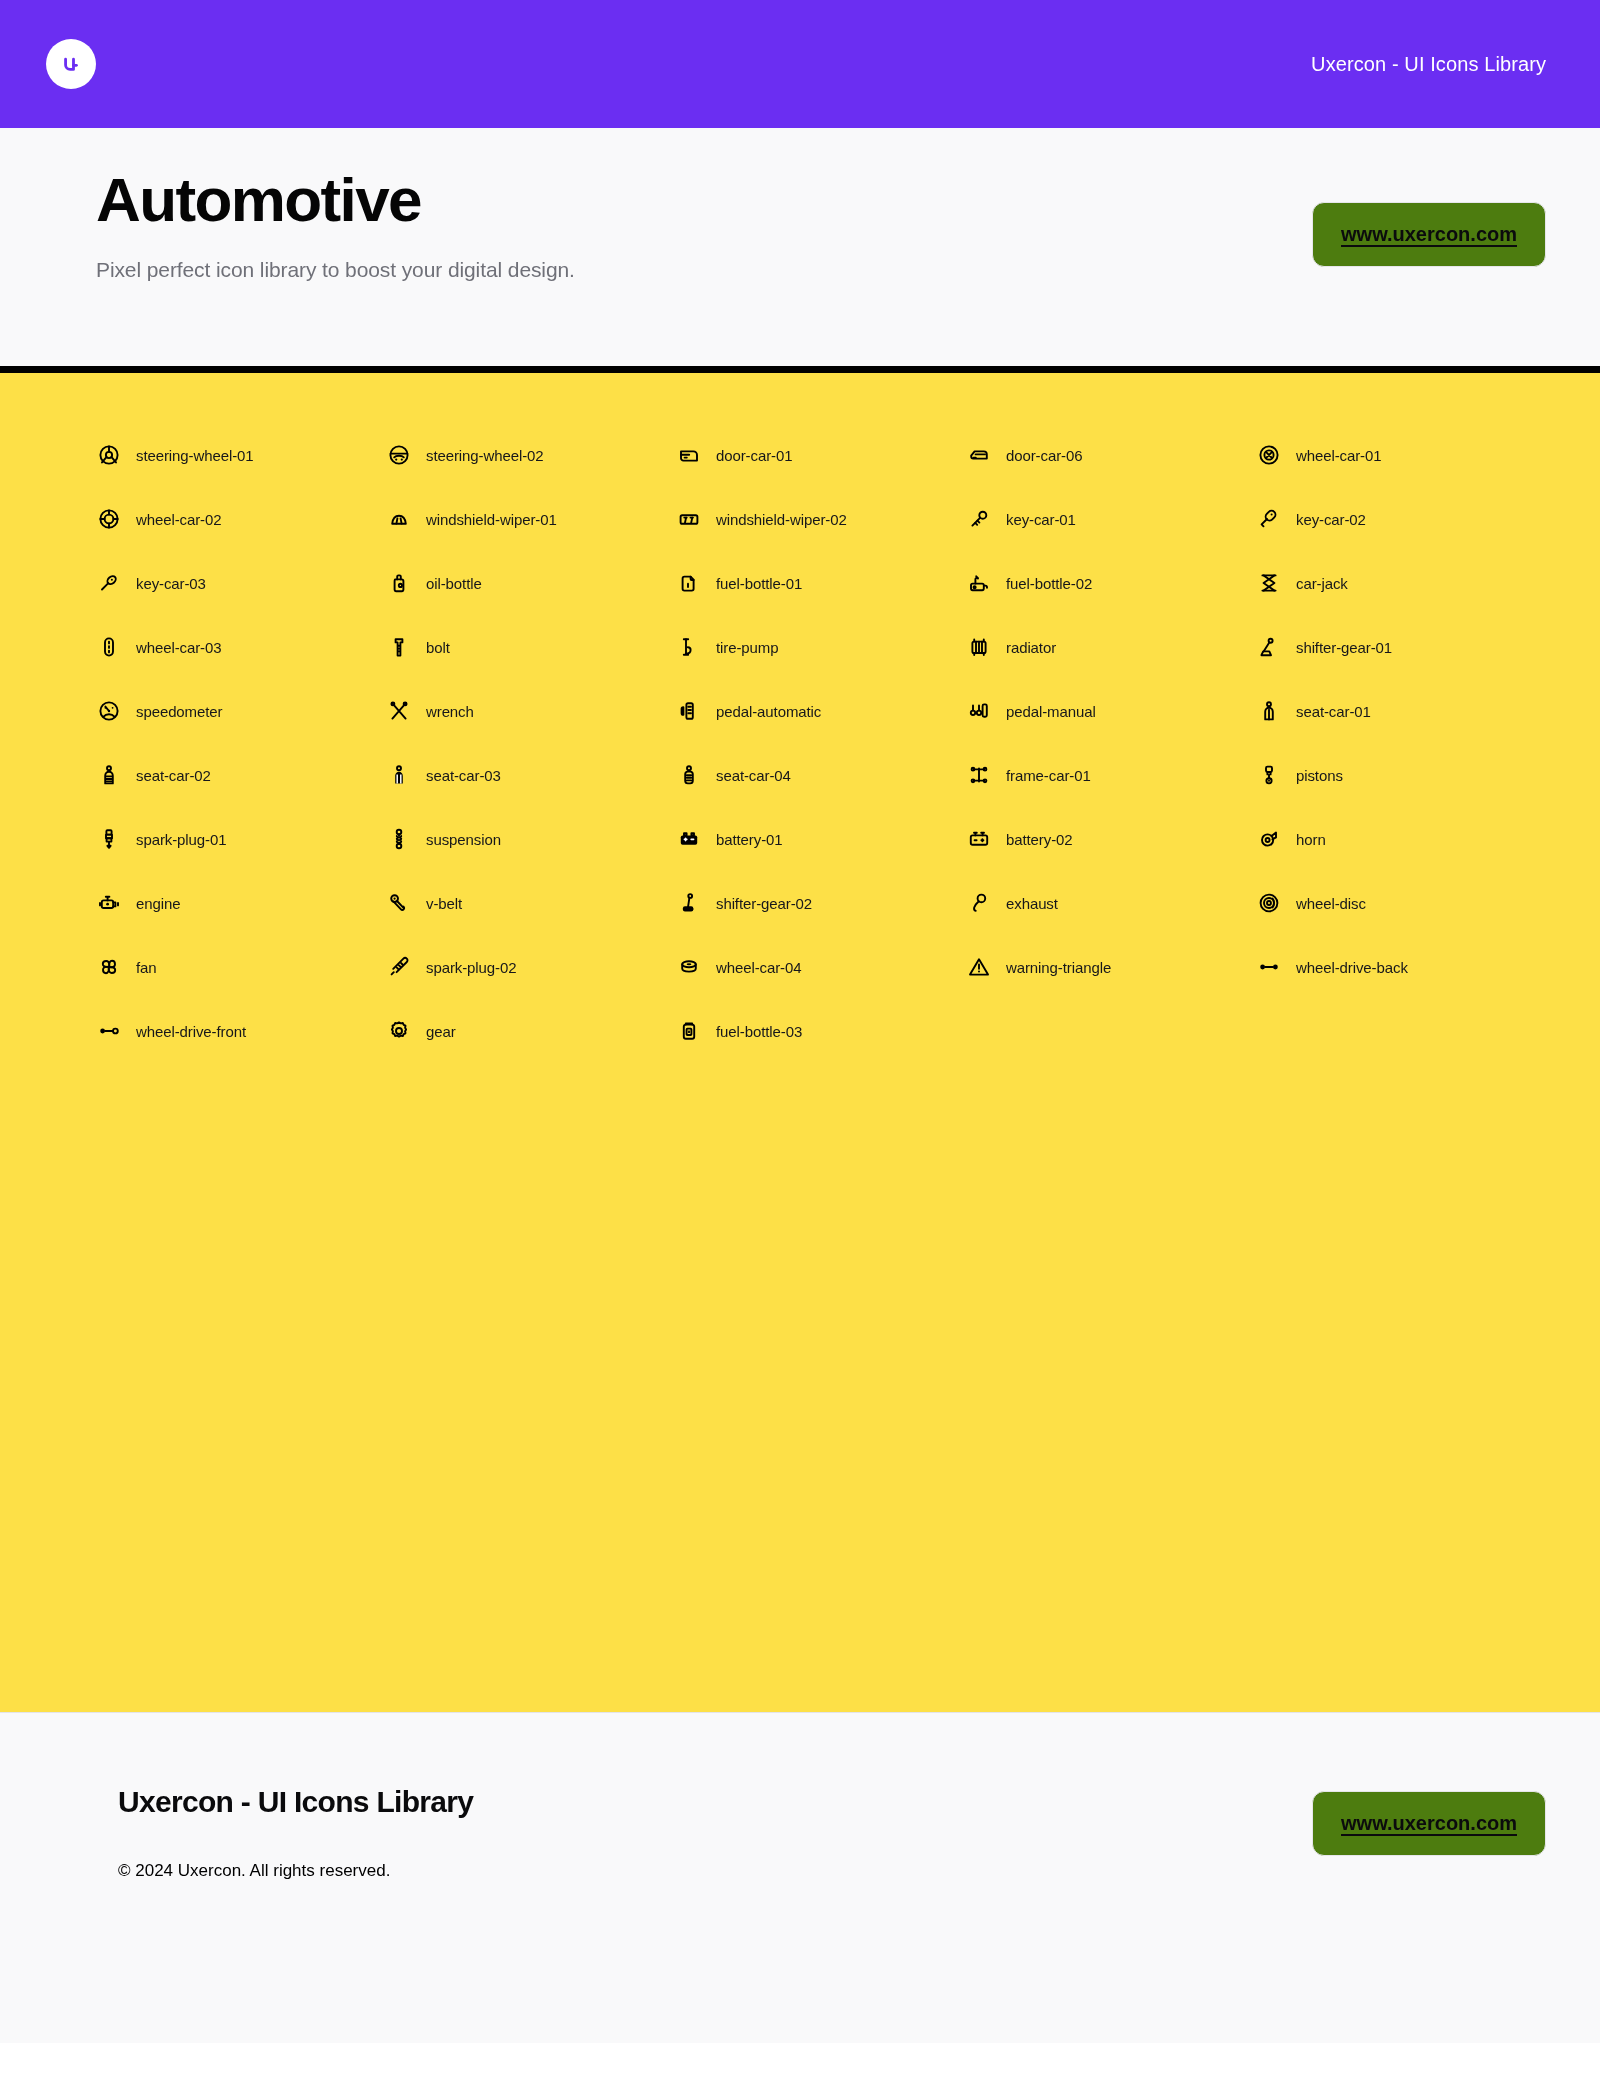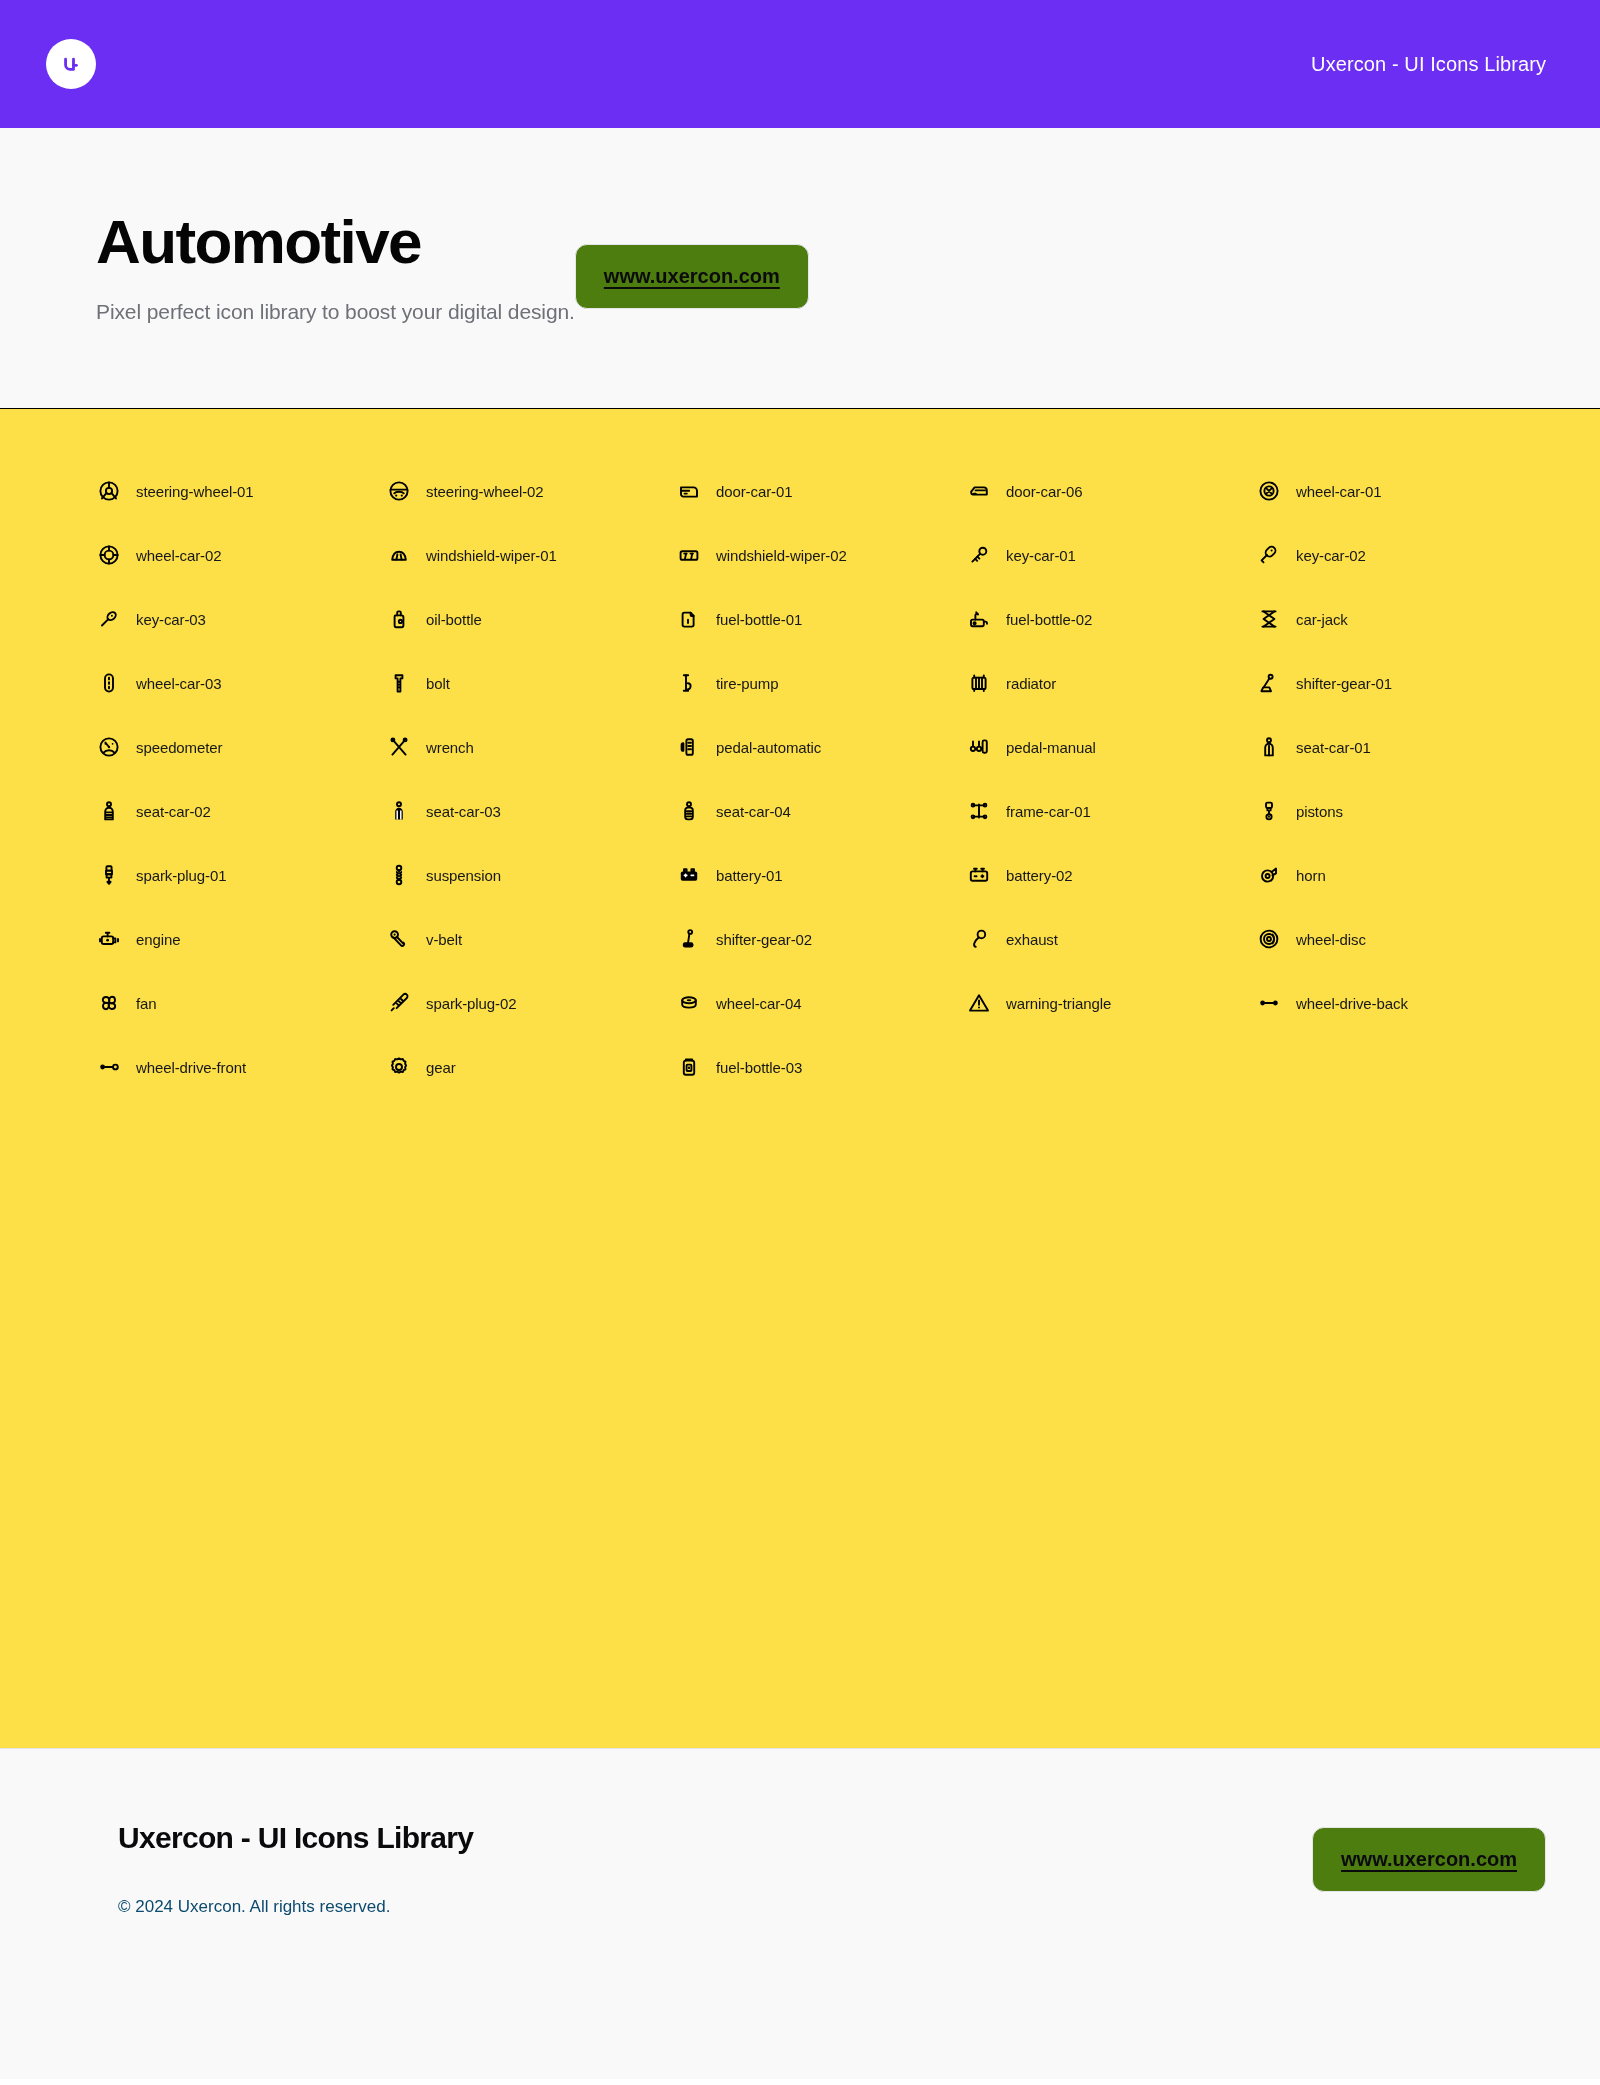--- a/index.html
+++ b/index.html
@@ -32,25 +32,25 @@
     color: #ffffff;
     font-size: 20px;
     font-weight: 400;
     letter-spacing: .1px;
     white-space: nowrap;
   }
 
   
   .hero {
     background: #f9f9fa;
-    padding: 78px 54px 84px 96px;
-    border-bottom: 1px solid #000000;
+    padding: 36px 54px 84px 96px;
+    border-bottom: 7px solid #000000;
     display: flex;
     align-items: flex-start;
-    justify-content: flex-start;
+    justify-content: space-between;
   }
   .hero-left { padding-top: 4px; }
   .hero-title {
     font-size: 62px;
     line-height: 1.04;
     font-weight: 700;
     color: #050505;
     letter-spacing: -1.6px;
   }
   .hero-sub {
@@ -125,21 +125,21 @@
   }
   .footer-title {
     font-size: 30px;
     font-weight: 700;
     color: #0a0a0c;
     letter-spacing: -.7px;
   }
   .footer-copy {
     margin-top: 42px;
     font-size: 17px;
-    color: #0c4a6e;
+    color: #000000;
   }
   .footer .url-pill { margin-top: 6px; }
 </style>
 </head>
 <body>
 
 <div class="topbar">
   <div class="logo-circle">
     <svg viewBox="0 0 24 24" width="26" height="26" aria-hidden="true">
       <path d="M7 7.5v5.4a4.1 4.1 0 0 0 4.1 4.1h3.2V7.5" fill="none" stroke="#6b2ef2" stroke-width="2.6" stroke-linecap="round" stroke-linejoin="round"></path>

